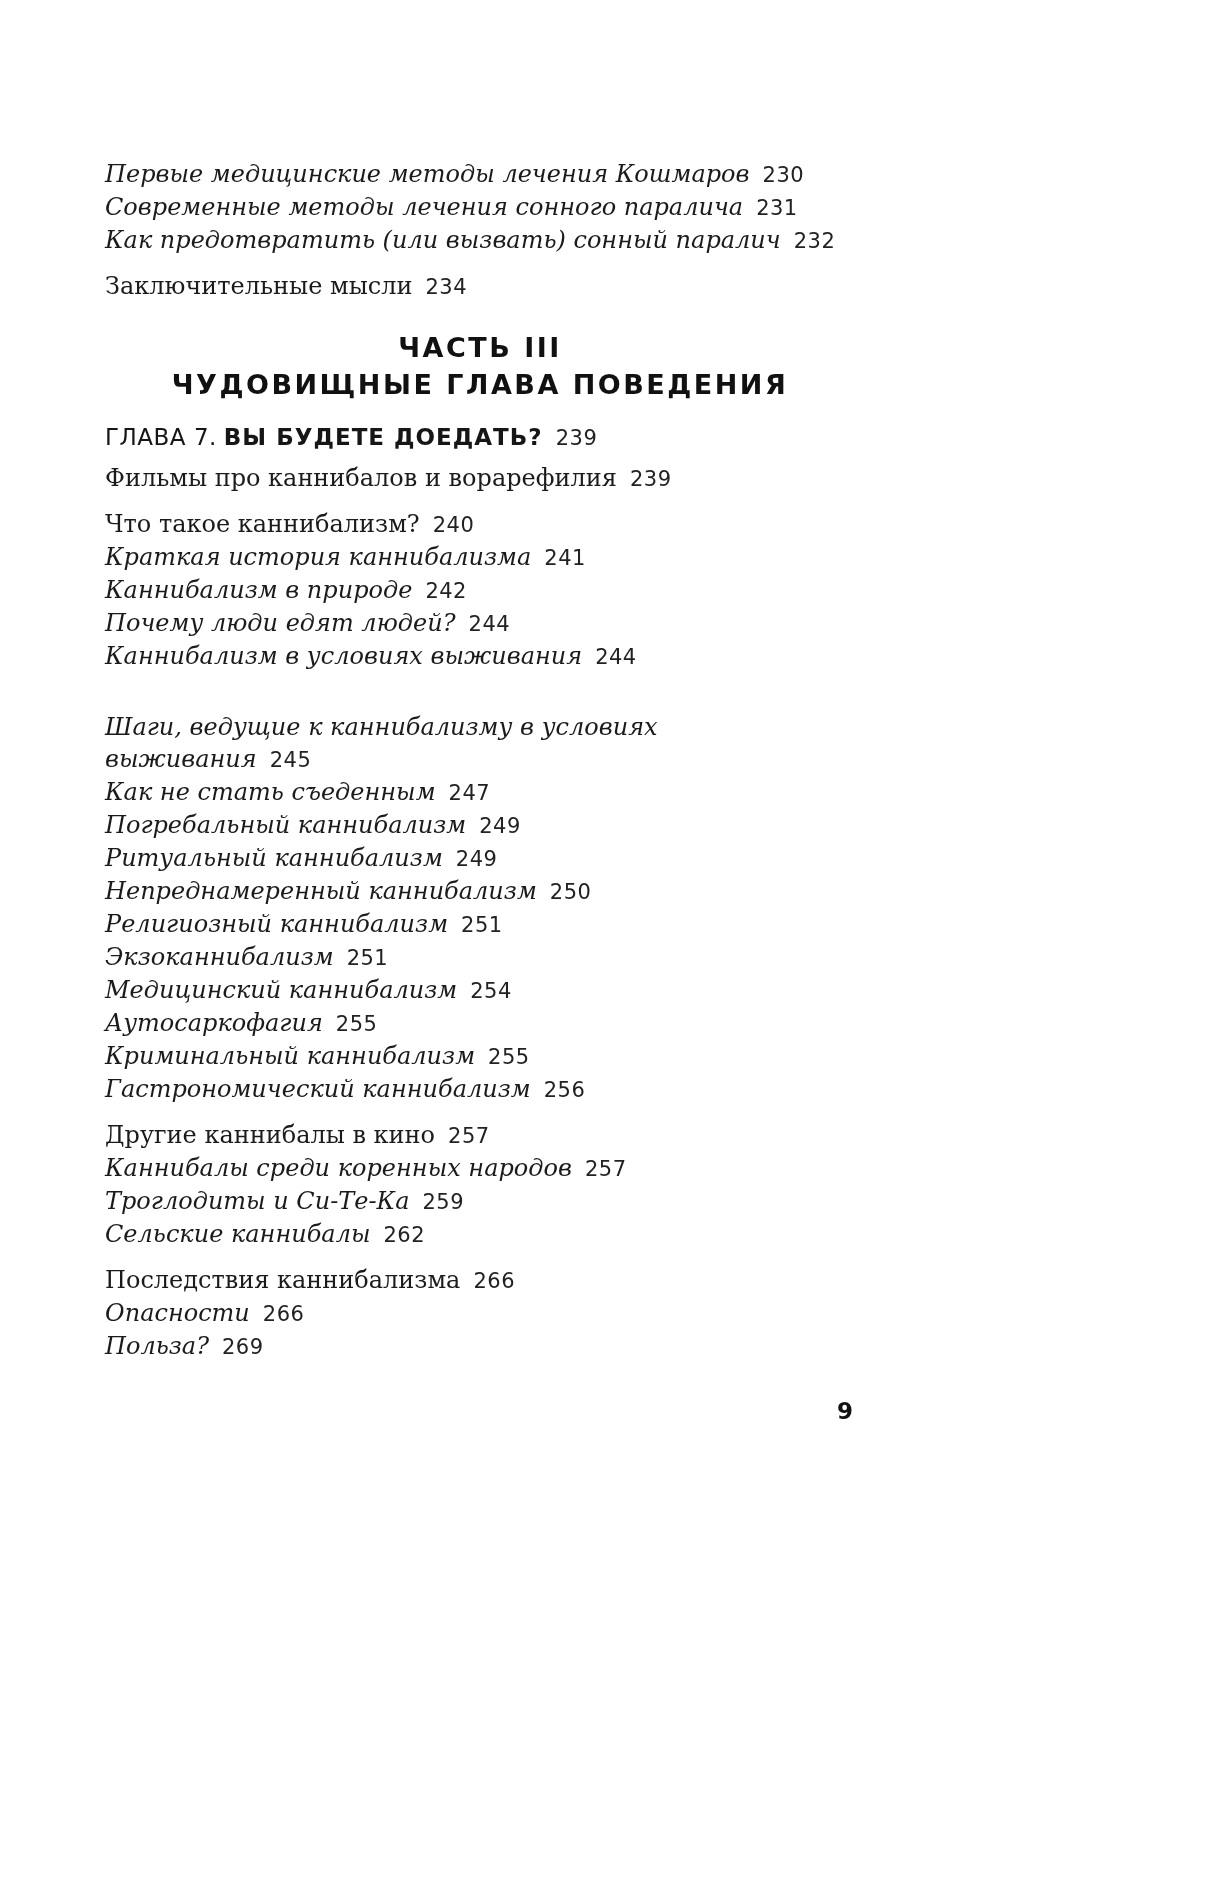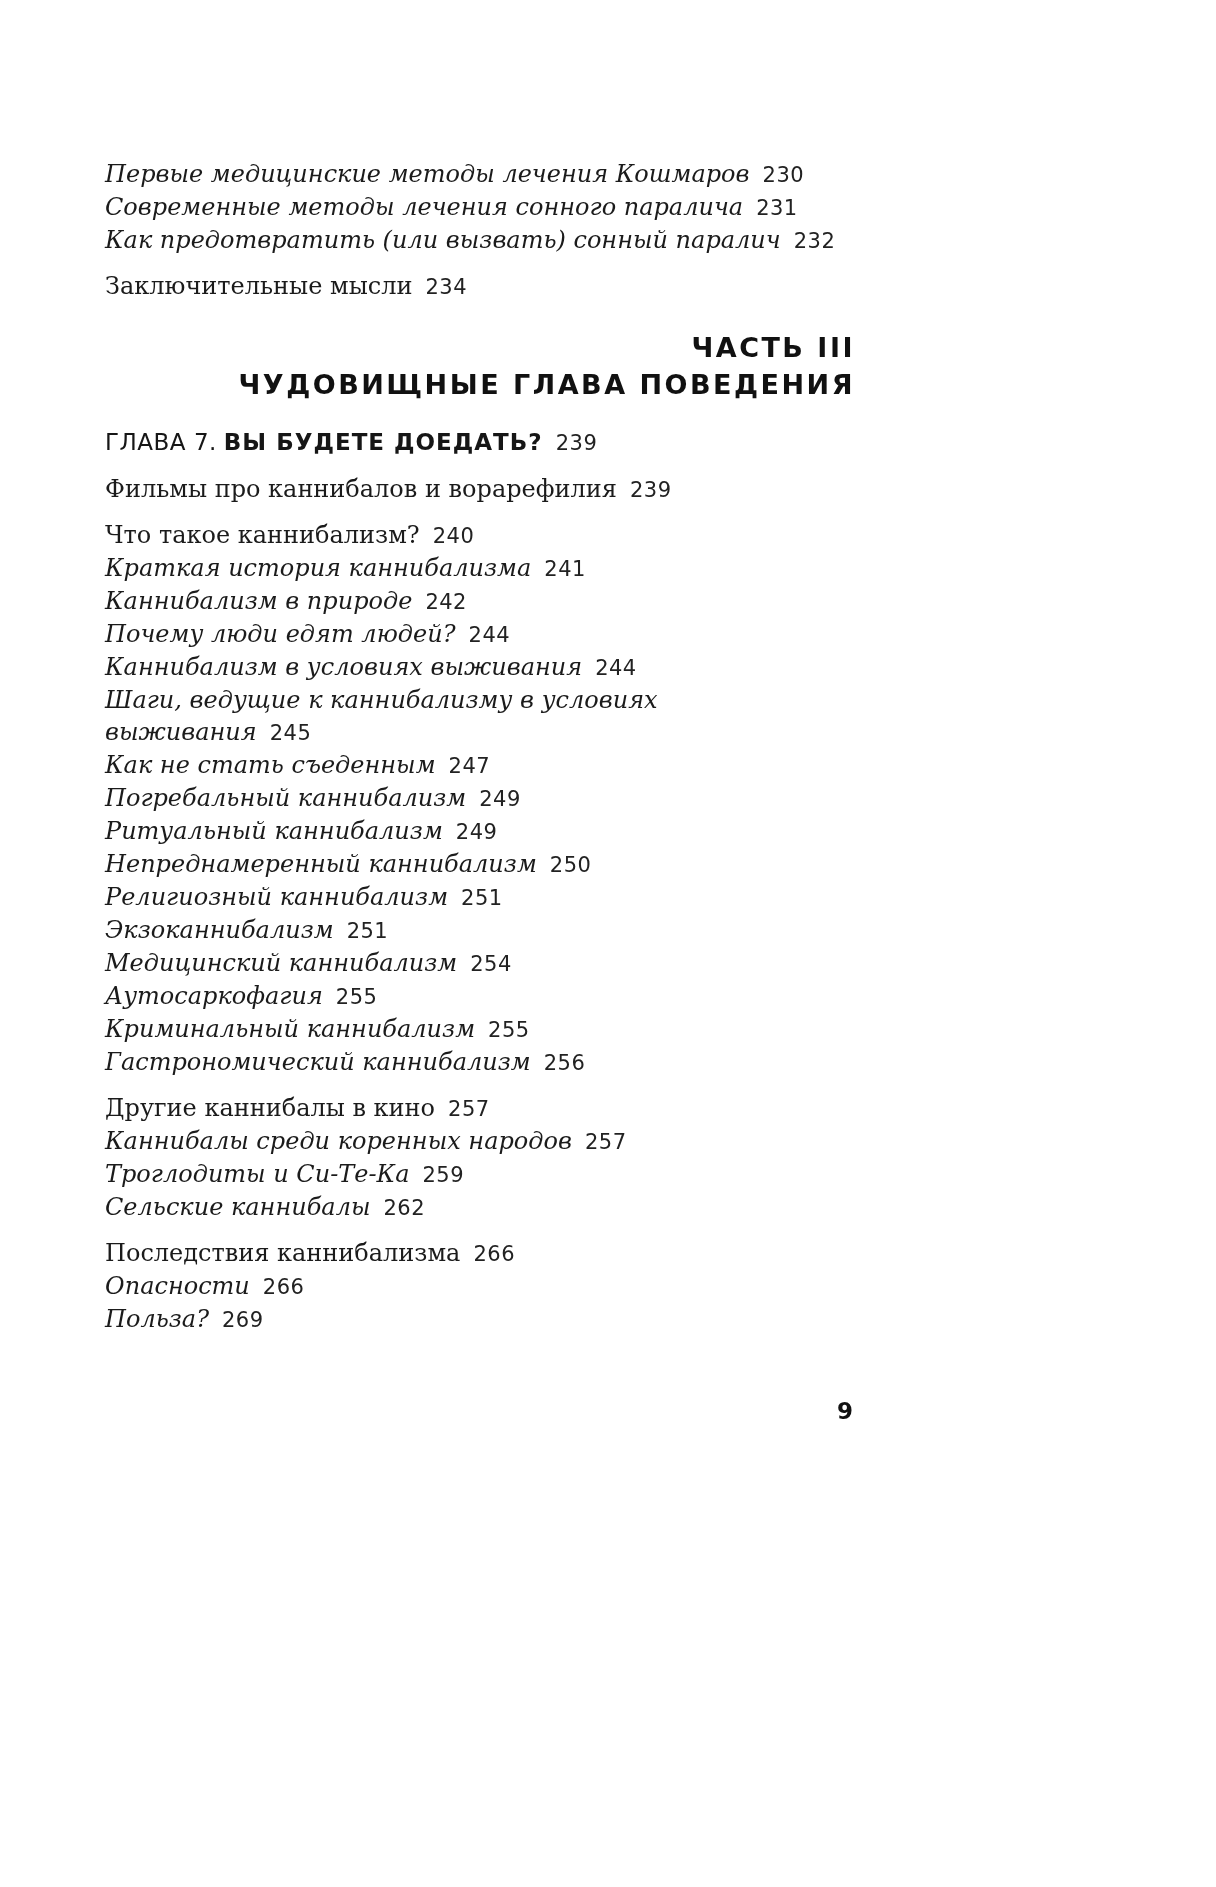--- a/index.html
+++ b/index.html
@@ -27,45 +27,46 @@
   }
   .entry {
     font-size: 24px;
     line-height: 32px;
   }
   .entry.italic .title {
     font-style: italic;
   }
   .entry.narrow {
     max-width: 600px;
+    margin-top: 38px;
   }
   .entry .pageno,
   .chapter .pageno {
     font-family: "DejaVu Sans", "Liberation Sans", sans-serif;
     font-style: normal;
     font-size: 21px;
     letter-spacing: 0.5px;
     margin-left: 13px;
     color: #222222;
   }
   .part-heading {
     margin: 26px 0 22px 0;
-    text-align: right;
+    text-align: center;
     font-family: "DejaVu Sans", "Liberation Sans", sans-serif;
     font-weight: bold;
     font-size: 27px;
     line-height: 37px;
     letter-spacing: 2.5px;
     color: #111111;
   }
   .chapter {
     margin: 0 0 12px 0;
     font-family: "DejaVu Sans", "Liberation Sans", sans-serif;
     font-size: 23px;
-    line-height: 35px;
+    line-height: 24px;
     color: #161616;
   }
   .chapter .prefix {
     letter-spacing: 0.5px;
   }
   .chapter .title {
     font-weight: bold;
     letter-spacing: 1px;
     margin-left: 7px;
   }

